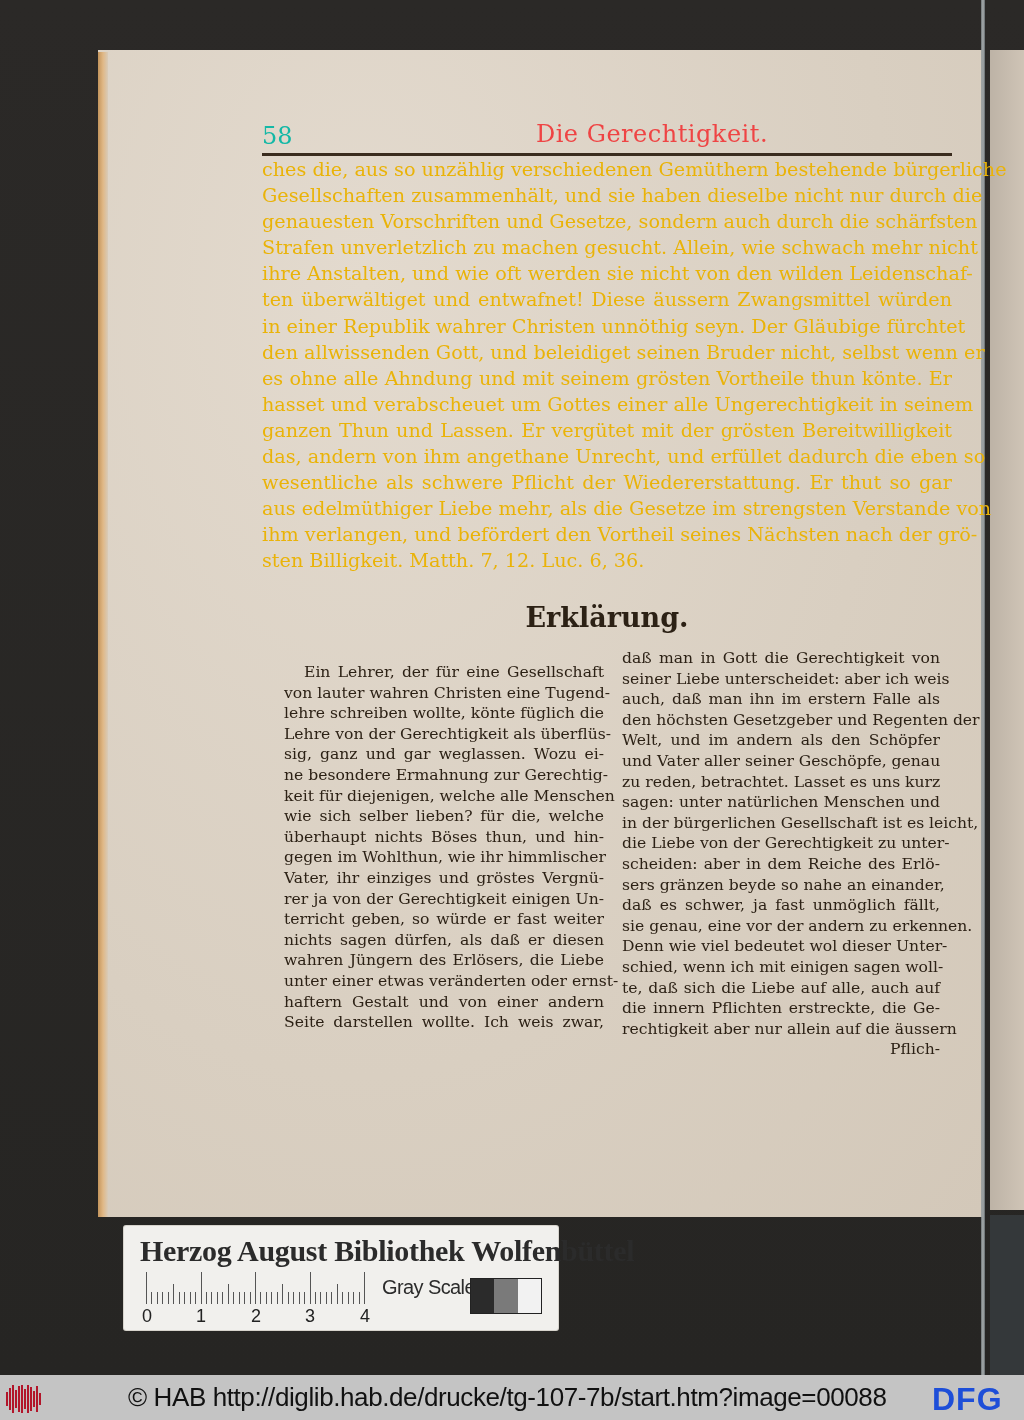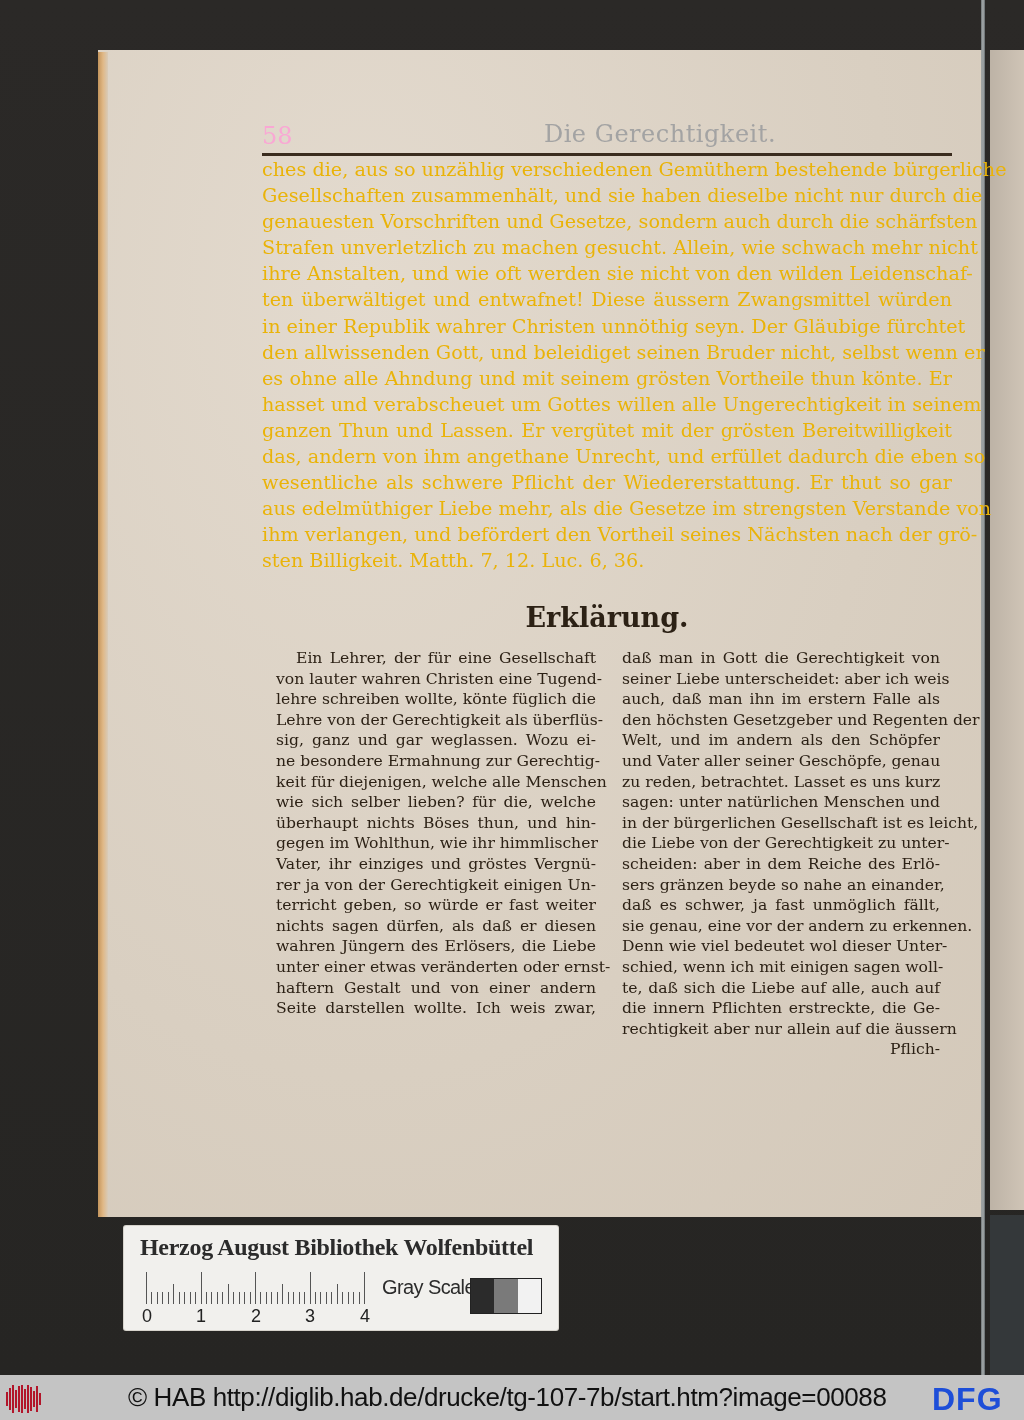--- a/index.html
+++ b/index.html
@@ -5,35 +5,35 @@
   html,body{margin:0;padding:0;}
   body{width:1024px;height:1420px;overflow:hidden;background:#2a2826;position:relative;font-family:"DejaVu Serif",serif;}
   .backdrop{position:absolute;left:0;top:0;width:1024px;height:1375px;background:linear-gradient(180deg,#2b2927 0%,#262523 100%);}
   .right-page{position:absolute;left:990px;top:50px;width:34px;height:1160px;background:linear-gradient(90deg,#bdb3a6,#cfc4b6);}
   .right-page-shadow{position:absolute;left:990px;top:1215px;width:34px;height:160px;background:#34383a;}
   .glass-line{position:absolute;left:981px;top:0;width:4px;height:1375px;background:linear-gradient(90deg,#7e8688,#c9d0d2,#6f777a);opacity:.8;}
   .page{position:absolute;left:98px;top:50px;width:884px;height:1167px;background:#ddd3c6;
         background-image:radial-gradient(ellipse at 30% 20%,#e3dace 0%,#d9cfc1 60%,#d3c8b9 100%);}
   .page-edge{position:absolute;left:98px;top:52px;width:10px;height:1165px;background:linear-gradient(90deg,#c4955c,#e0b886,#d8cbb9);}
   .runhead{position:absolute;left:262px;top:120px;width:690px;height:36px;}
-  .page-number{position:absolute;left:0;top:2px;font-size:24px;color:#f9a8d4;}
-  .running-title{position:absolute;left:8px;width:690px;top:0;text-align:center;font-size:24px;color:#a3a3a3;letter-spacing:.5px;padding-left:90px;box-sizing:border-box;}
+  .page-number{position:absolute;left:0;top:2px;font-size:24px;color:#14b8a6;}
+  .running-title{position:absolute;left:0;width:690px;top:0;text-align:center;font-size:24px;color:#ef4444;letter-spacing:.5px;padding-left:90px;box-sizing:border-box;}
   .head-rule{position:absolute;left:262px;top:153px;width:690px;height:3px;background:#3a2c1e;}
   .body-text{position:absolute;left:262px;top:157px;width:690px;color:#eab308;font-size:19.2px;line-height:26.1px;}
   .line{display:block;white-space:nowrap;text-align:justify;text-align-last:justify;height:26.1px;}
   .line.last{text-align-last:left;}
   .section-heading{position:absolute;left:262px;top:602px;width:690px;text-align:center;font-size:27px;font-weight:bold;color:#2c2115;}
   .col{position:absolute;top:648px;color:#2c2115;font-size:15.6px;line-height:20.6px;}
-  .col-left{left:276px;width:320px;}
+  .col-left{left:284px;width:320px;margin-top:14px;}
   .col-right{left:622px;width:318px;}
   .col .line{height:20.6px;}
   .col .line.indent{padding-left:20px;box-sizing:border-box;}
   .col .line.right-only{text-align:right;text-align-last:right;}
   .scale-card{position:absolute;left:124px;top:1226px;width:434px;height:104px;background:#f1f0ed;border-radius:2px;box-shadow:0 0 0 1px #d6d3cc;}
-  .card-title{position:absolute;left:16px;top:8px;font-family:"Liberation Serif",serif;font-weight:bold;font-size:24px;color:#2b2b2b;letter-spacing:-0.3px;white-space:nowrap;}
+  .card-title{position:absolute;left:16px;top:8px;font-family:"Liberation Serif",serif;font-weight:bold;font-size:30px;color:#2b2b2b;letter-spacing:-0.3px;white-space:nowrap;}
   .ruler{position:absolute;left:22px;top:46px;width:220px;height:32px;}
   .tick{position:absolute;bottom:0;width:1px;background:#555;}
   .ruler-labels{position:absolute;left:14px;top:80px;width:240px;height:22px;font-family:"Liberation Sans",sans-serif;font-size:18px;color:#222;}
   .ruler-labels span{position:absolute;top:0;}
   .gray-label{position:absolute;left:258px;top:50px;font-family:"Liberation Sans",sans-serif;font-size:20px;color:#2b2b2b;letter-spacing:-0.6px;}
   .gray-swatches{position:absolute;left:346px;top:52px;width:70px;height:34px;border:1px solid #222;display:flex;}
   .gray-swatches div{flex:1;}
   .footer{position:absolute;left:0;top:1375px;width:1024px;height:45px;background:#c4c4c4;}
   .hab-logo{position:absolute;left:6px;top:10px;width:38px;height:28px;display:flex;gap:1px;align-items:center;}
   .hab-logo i{display:block;width:2px;background:#b2152a;}
@@ -60,21 +60,21 @@
 <div class="body-text">
   <span class="line">ches die, aus so unzählig verschiedenen Gemüthern bestehende bürgerliche</span>
   <span class="line">Gesellschaften zusammenhält, und sie haben dieselbe nicht nur durch die</span>
   <span class="line">genauesten Vorschriften und Gesetze, sondern auch durch die schärfsten</span>
   <span class="line">Strafen unverletzlich zu machen gesucht. Allein, wie schwach mehr nicht</span>
   <span class="line">ihre Anstalten, und wie oft werden sie nicht von den wilden Leidenschaf-</span>
   <span class="line">ten überwältiget und entwafnet! Diese äussern Zwangsmittel würden</span>
   <span class="line">in einer Republik wahrer Christen unnöthig seyn. Der Gläubige fürchtet</span>
   <span class="line">den allwissenden Gott, und beleidiget seinen Bruder nicht, selbst wenn er</span>
   <span class="line">es ohne alle Ahndung und mit seinem grösten Vortheile thun könte. Er</span>
-  <span class="line">hasset und verabscheuet um Gottes willen alle Ungerechtigkeit in seinem</span>
+  <span class="line">hasset und verabscheuet um Gottes einer alle Ungerechtigkeit in seinem</span>
   <span class="line">ganzen Thun und Lassen. Er vergütet mit der grösten Bereitwilligkeit</span>
   <span class="line">das, andern von ihm angethane Unrecht, und erfüllet dadurch die eben so</span>
   <span class="line">wesentliche als schwere Pflicht der Wiedererstattung. Er thut so gar</span>
   <span class="line">aus edelmüthiger Liebe mehr, als die Gesetze im strengsten Verstande von</span>
   <span class="line">ihm verlangen, und befördert den Vortheil seines Nächsten nach der grö-</span>
   <span class="line last">sten Billigkeit. Matth. 7, 12. Luc. 6, 36.</span>
 </div>
 
 <div class="section-heading">Erklärung.</div>
 

